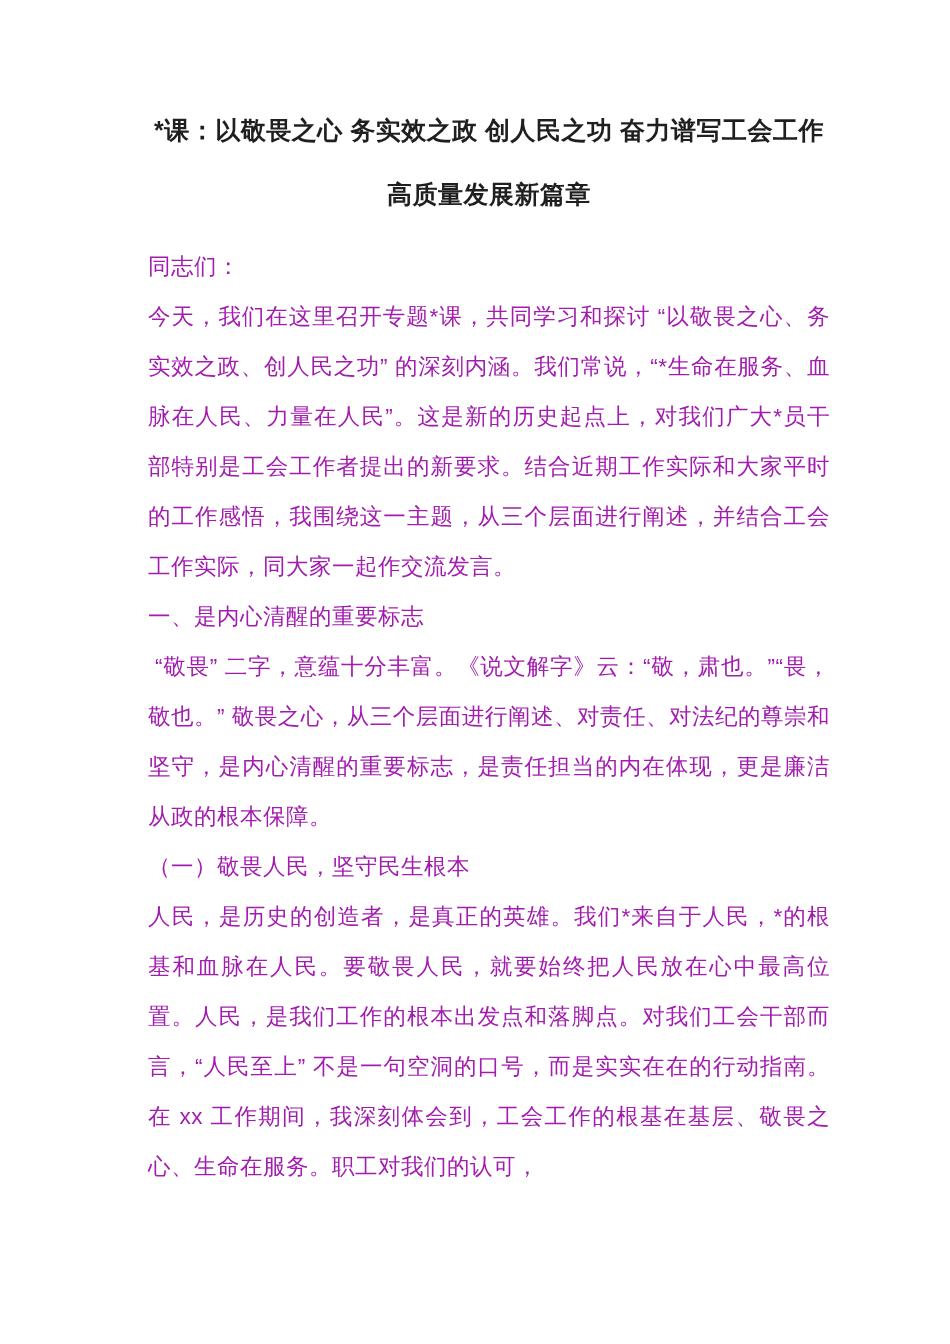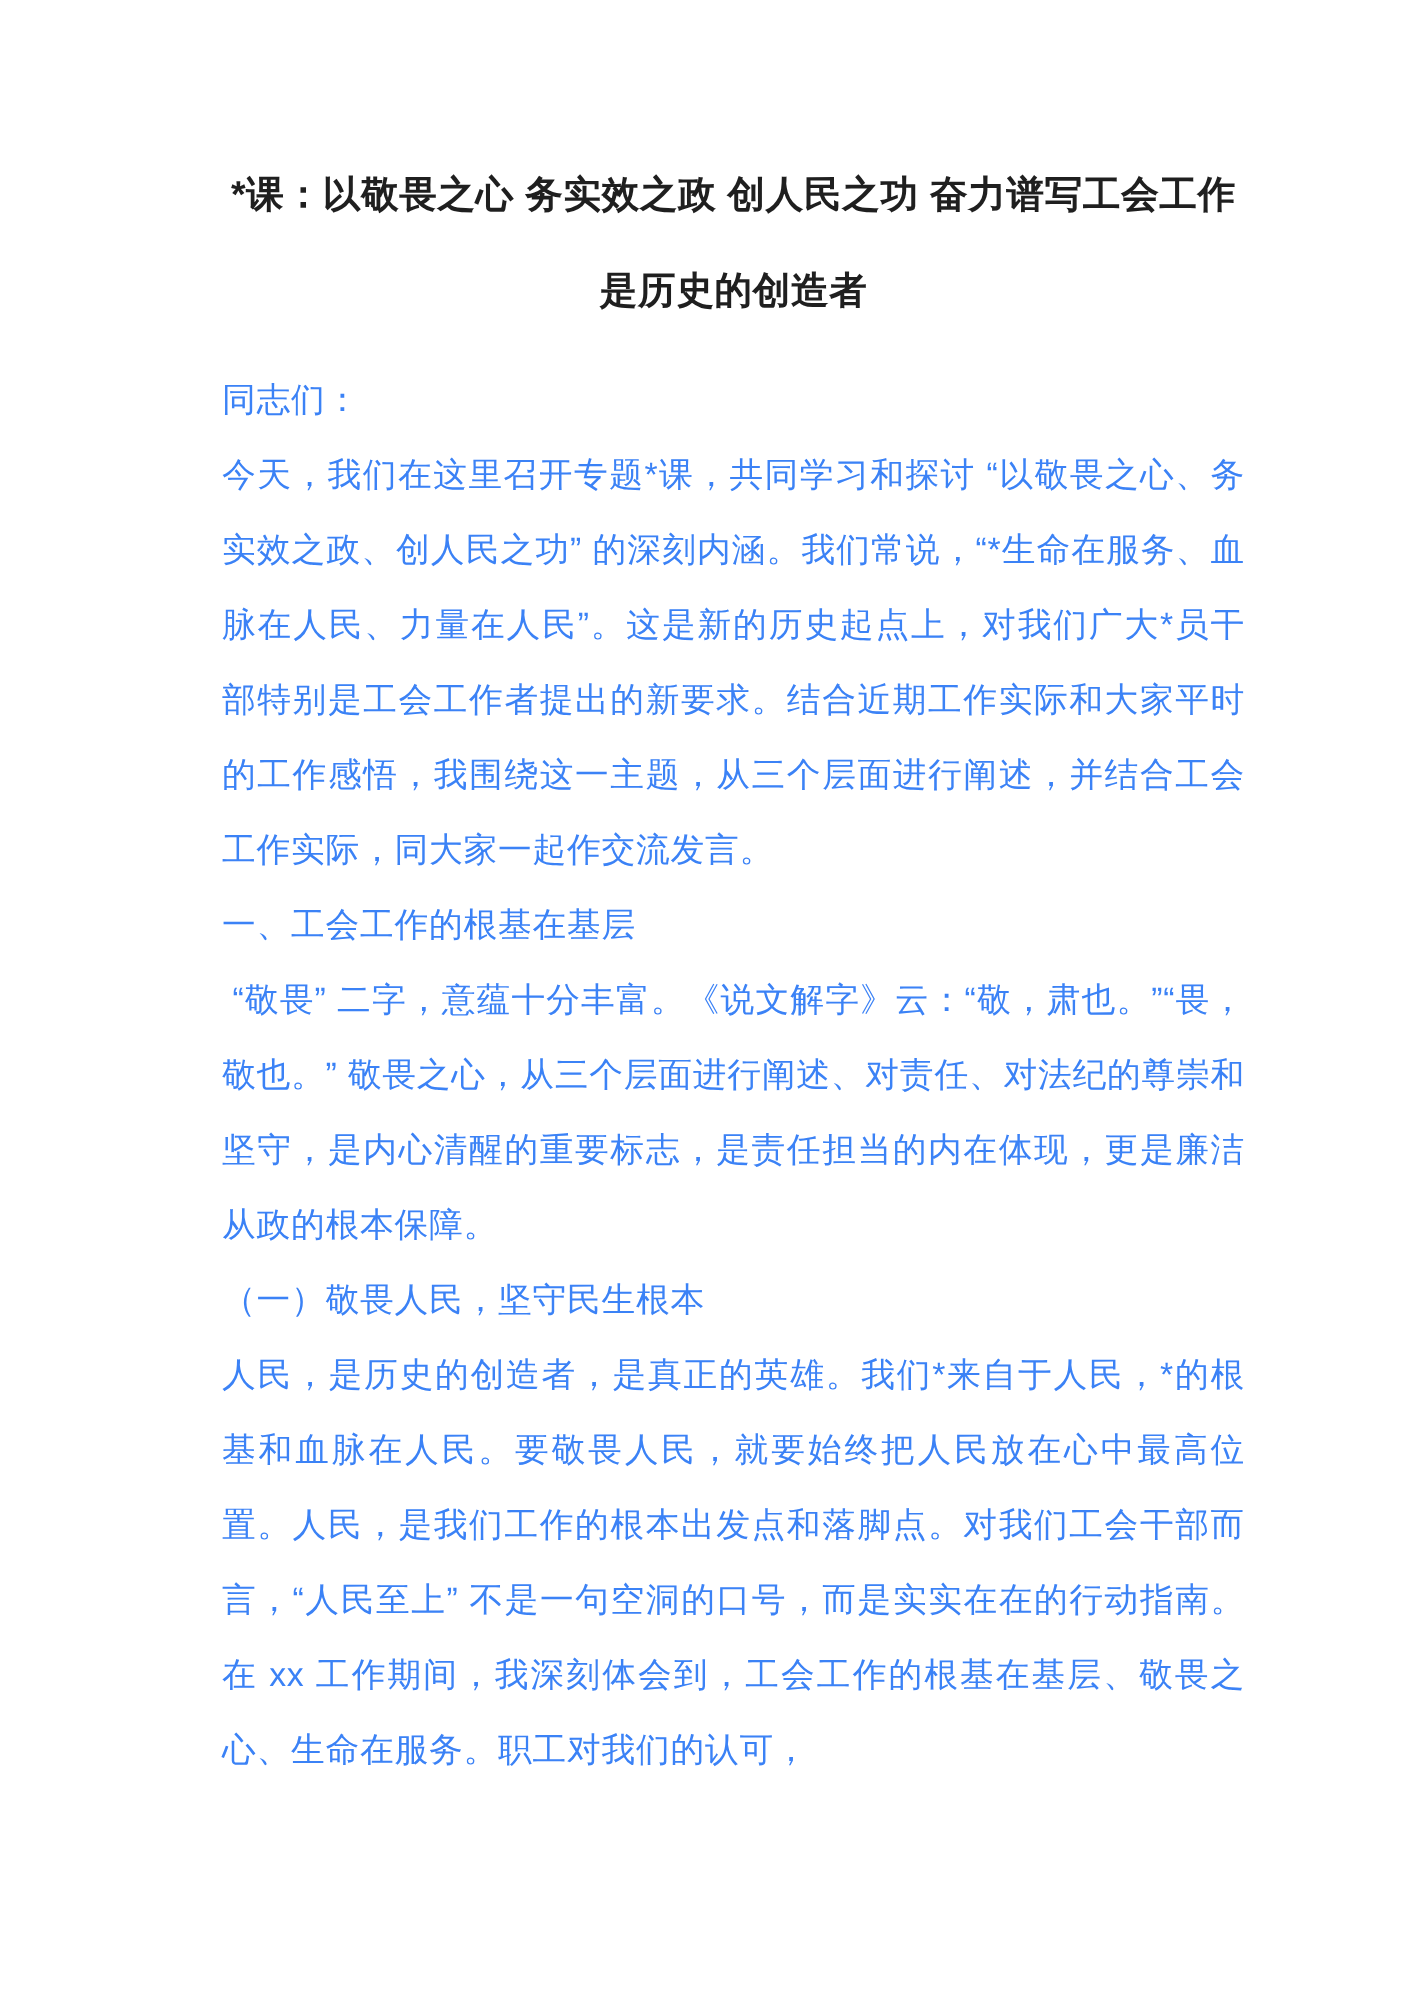--- a/index.html
+++ b/index.html
@@ -24,38 +24,38 @@
     text-align: center;
     line-height: 64px;
     letter-spacing: 0.5px;
   }
   .doc-body {
     margin-top: 16px;
   }
   .para {
     margin: 0;
     font-size: 22.5px;
-    color: #3b82f6;
+    color: #a21caf;
     line-height: 50px;
     text-align: justify;
     text-justify: inter-ideograph;
     white-space: pre-wrap;
     word-break: break-all;
     letter-spacing: 0.5px;
   }
 </style>
 </head>
 <body>
 
 <div class="page">
   <div class="doc-title">
     <div>*课：以敬畏之心 务实效之政 创人民之功 奋力谱写工会工作</div>
-    <div>是历史的创造者</div>
+    <div>高质量发展新篇章</div>
   </div>
   <div class="doc-body">
       <p class="para body">同志们：</p>
       <p class="para body">今天，我们在这里召开专题*课，共同学习和探讨 “以敬畏之心、务实效之政、创人民之功” 的深刻内涵。我们常说，“*生命在服务、血脉在人民、力量在人民”。这是新的历史起点上，对我们广大*员干部特别是工会工作者提出的新要求。结合近期工作实际和大家平时的工作感悟，我围绕这一主题，从三个层面进行阐述，并结合工会工作实际，同大家一起作交流发言。</p>
-      <p class="para heading">一、工会工作的根基在基层</p>
+      <p class="para heading">一、是内心清醒的重要标志</p>
       <p class="para body"> “敬畏” 二字，意蕴十分丰富。《说文解字》云：“敬，肃也。”“畏，敬也。” 敬畏之心，从三个层面进行阐述、对责任、对法纪的尊崇和坚守，是内心清醒的重要标志，是责任担当的内在体现，更是廉洁从政的根本保障。</p>
       <p class="para heading">（一）敬畏人民，坚守民生根本</p>
       <p class="para body">人民，是历史的创造者，是真正的英雄。我们*来自于人民，*的根基和血脉在人民。要敬畏人民，就要始终把人民放在心中最高位置。人民，是我们工作的根本出发点和落脚点。对我们工会干部而言，“人民至上” 不是一句空洞的口号，而是实实在在的行动指南。在 xx 工作期间，我深刻体会到，工会工作的根基在基层、敬畏之心、生命在服务。职工对我们的认可，</p>
     </div>
 </div>
 
 </body></html>

